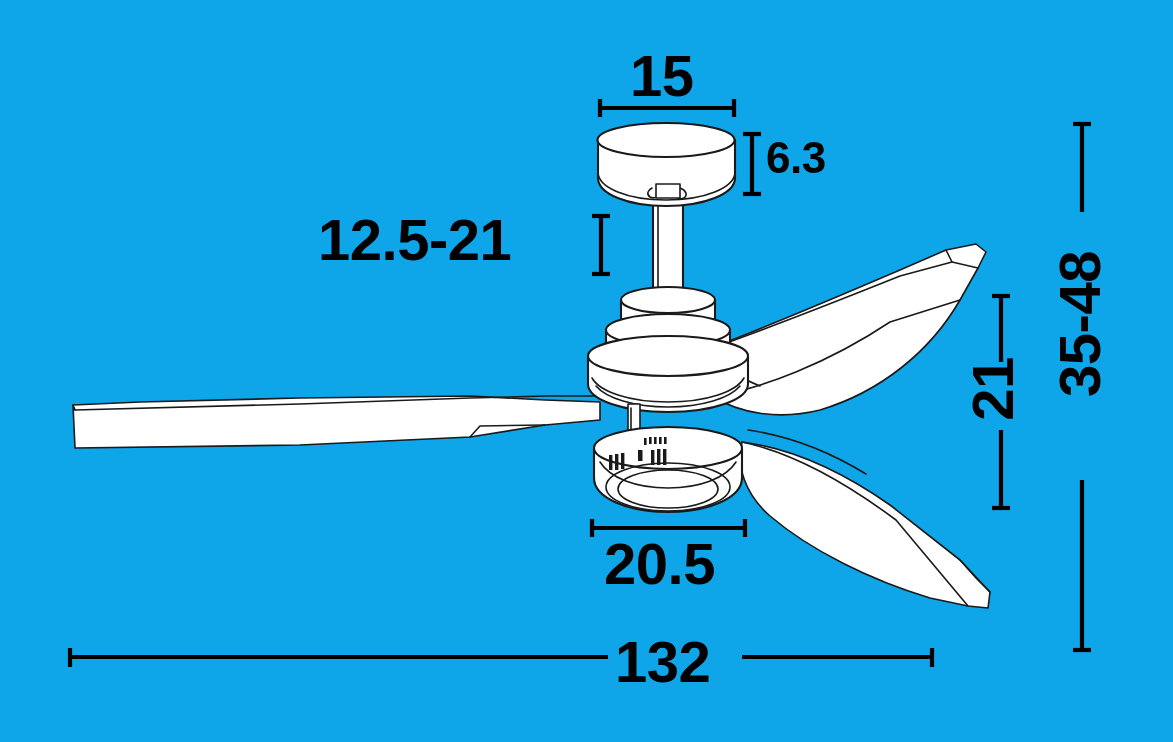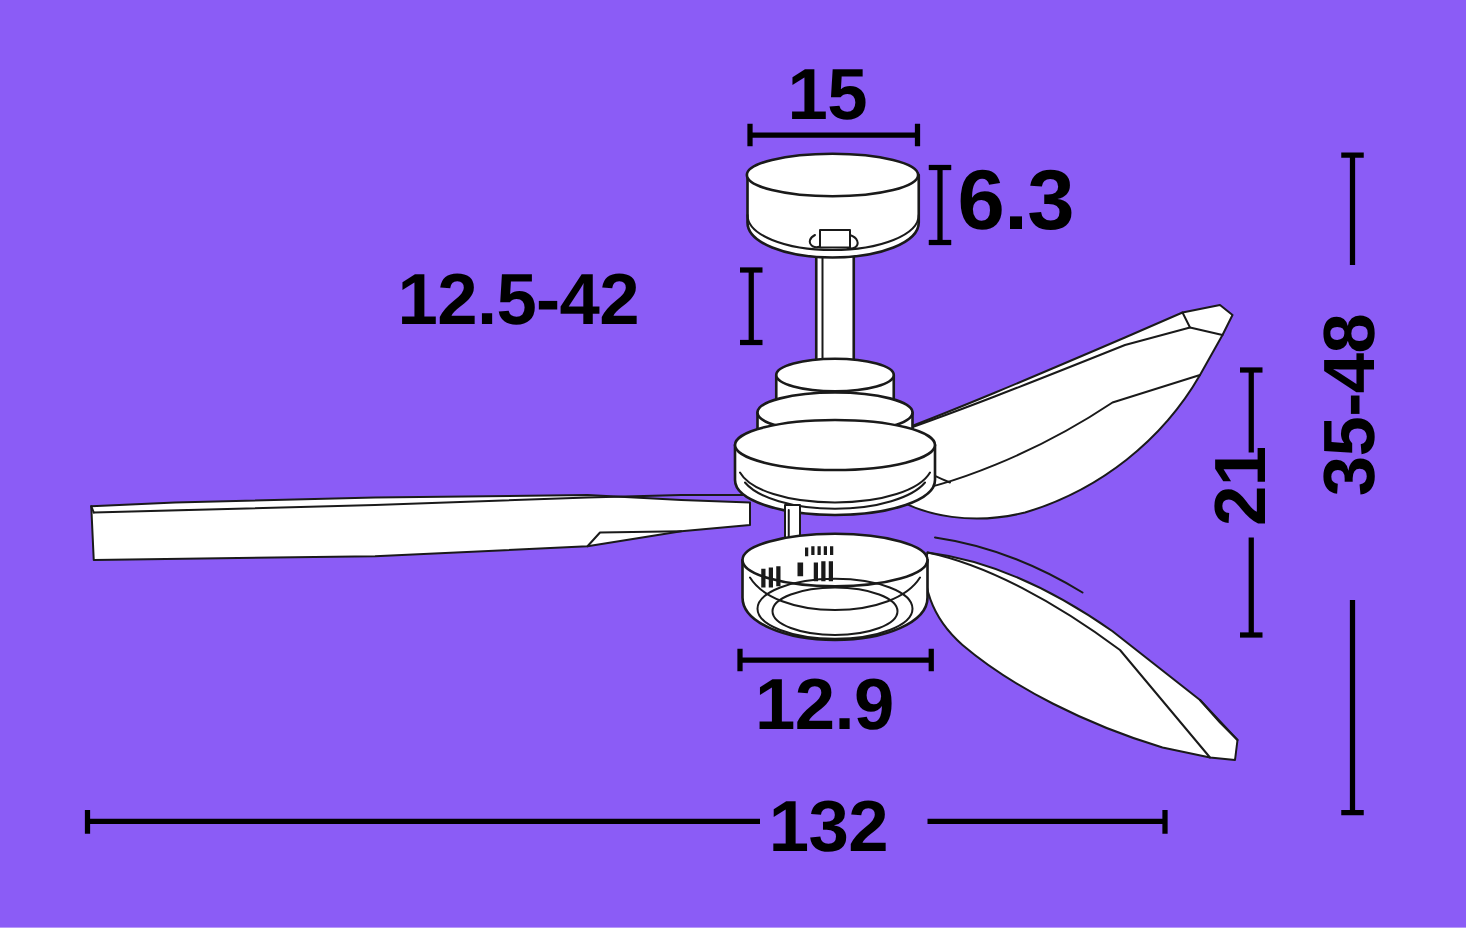--- a/index.html
+++ b/index.html
@@ -6,41 +6,41 @@
   html,body{margin:0;padding:0;background:#ffffff;}
   body{
     width:1173px;height:742px;
     font-family:"Liberation Sans","DejaVu Sans",sans-serif;
     overflow:hidden;
     position:relative;
   }
   #sheet{
     position:relative;
     width:1173px;height:742px;
-    background:#8b5cf6;
+    background:#0ea5e9;
   }
   #drawing{
     position:absolute;left:0;top:0;
     width:1173px;height:742px;
   }
   .dimlabel{
     position:absolute;
     color:#000000;
     font-weight:700;
     letter-spacing:-0.5px;
     white-space:nowrap;
     line-height:1;
     font-family:"Liberation Sans","DejaVu Sans",sans-serif;
   }
   .rot90{
     transform-origin:50% 50%;
     transform:rotate(-90deg);
   }
   .lbl-15{   left:630px; top:47px;  font-size:58px; }
-  .lbl-63{   left:766px; top:126px; font-size:68px; }
+  .lbl-63{   left:766px; top:136px; font-size:44px; }
   .lbl-1225{ left:318px; top:211px; font-size:58px; }
   .lbl-175{  left:604px; top:535px; font-size:58px; }
   .lbl-132{  left:615px; top:619px; font-size:58px;margin-top:14px; }
   .lbl-21{   left:961px; top:360px; font-size:58px; }
   .lbl-3548{ left:1007px;top:295px; font-size:58px; }
 </style>
 </head>
 <body>
 
 <div id="sheet">
@@ -210,23 +210,23 @@
       <path class="lnT" d="M 600,462 C 610,478 636,488 668,488
                            C 700,488 726,478 736,462"></path>
     </g>
 
   </svg>
 
   <div class="dimlabel lbl-15">15</div>
 
   <div class="dimlabel lbl-63">6.3</div>
 
-  <div class="dimlabel lbl-1225">12.5-42</div>
-
-  <div class="dimlabel lbl-175">12.9</div>
+  <div class="dimlabel lbl-1225">12.5-21</div>
+
+  <div class="dimlabel lbl-175">20.5</div>
 
   <div class="dimlabel lbl-132">132</div>
 
   <div class="dimlabel rot90 lbl-21">21</div>
 
   <div class="dimlabel rot90 lbl-3548">35-48</div>
 
 </div>
 
 </body></html>

